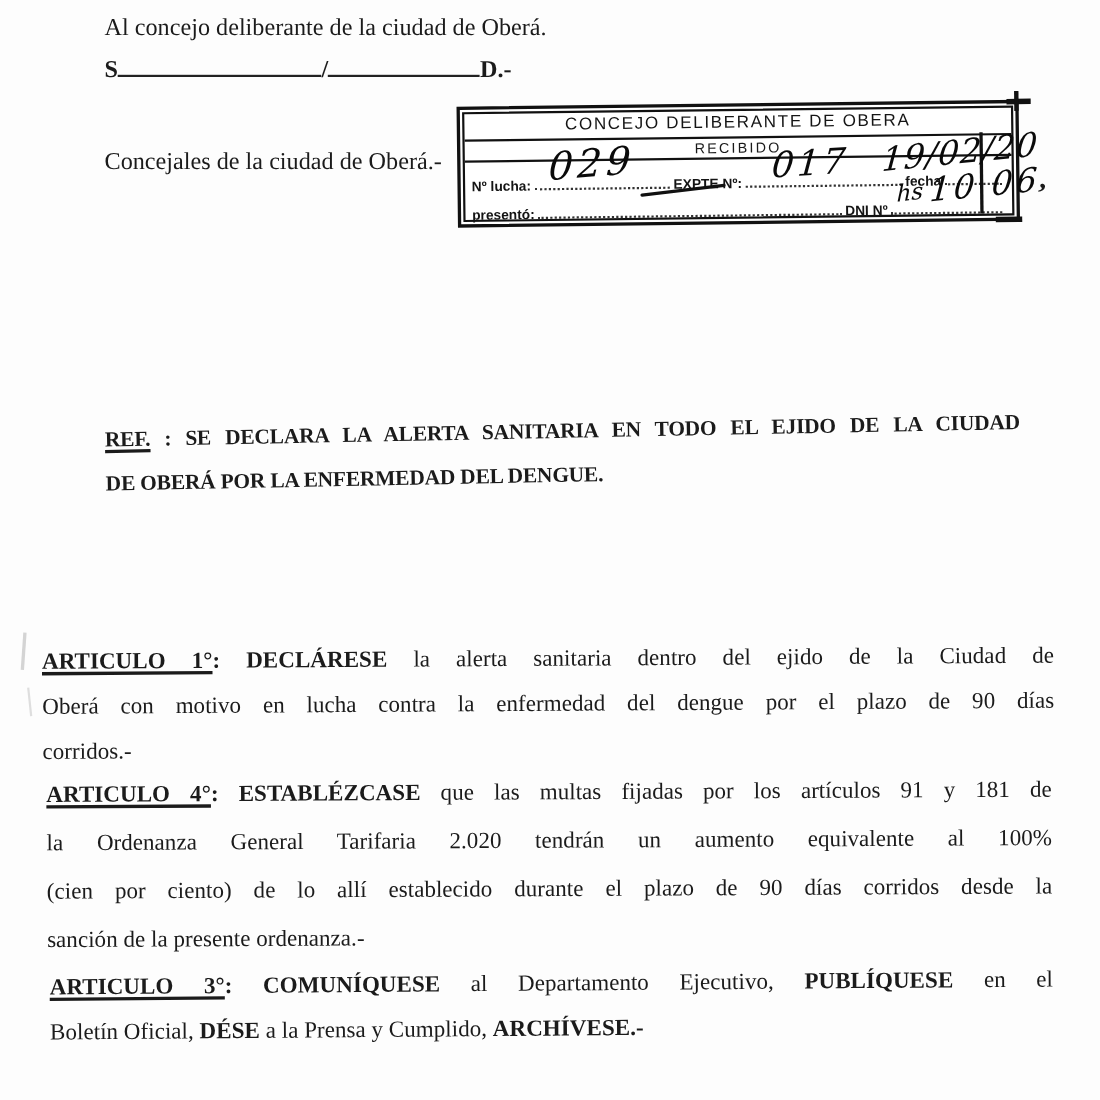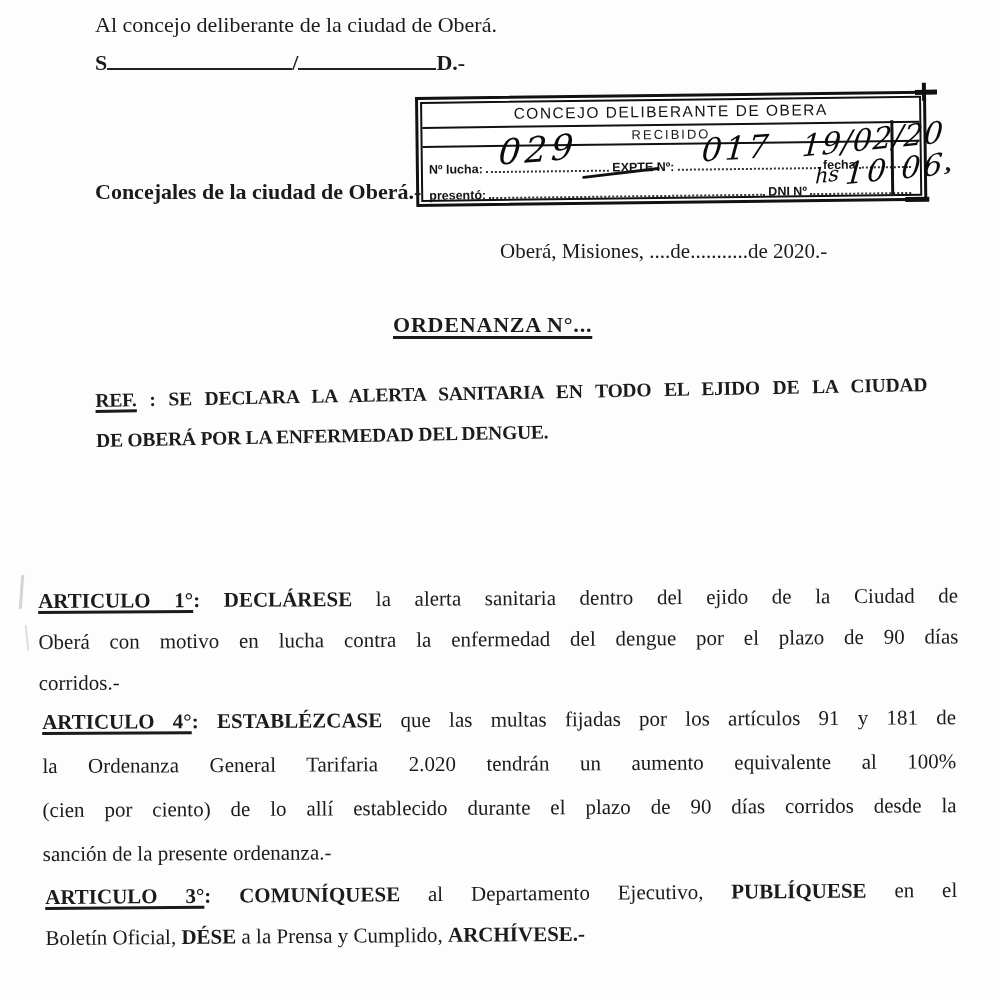--- a/index.html
+++ b/index.html
@@ -6,21 +6,21 @@
   .page{position:relative;width:1000px;height:1000px;background:#fdfdfd;overflow:hidden;
         font-family:"Liberation Serif","DejaVu Serif",serif;color:#1b1b1b;}
   .abs{position:absolute;}
   .ul{text-decoration:underline;text-decoration-thickness:2.5px;text-underline-offset:3px;}
 
   
   .salutation{top:12px;left:95px;font-size:22px;font-weight:normal;}
   .sline{top:50px;left:95px;font-size:22px;font-weight:bold;}
   .blank{display:inline-block;border-bottom:2.5px solid #222;height:0.55em;}
   .blank1{width:185px;} .blank2{width:138px;}
-  .sender1{top:134px;left:95px;font-size:22px;font-weight:bold;margin-top:45px;}
+  .sender1{top:134px;left:95px;font-size:22px;font-weight:normal;}
   .sender2{top:170px;left:95px;font-size:22px;font-weight:bold;}
 
   
   .stamp{top:97px;left:415px;width:505px;height:104px;border:3.5px solid #111;
          transform:rotate(-0.7deg);transform-origin:left top;background:rgba(255,255,255,0.85);
          font-family:"Liberation Sans","DejaVu Sans",sans-serif;}
   .stamp-inner{position:absolute;inset:2px;border:2px solid #111;}
   .stamp-title{height:21px;border-bottom:2.5px solid #111;text-align:center;
                font-size:15.5px;letter-spacing:1.5px;padding-top:2px;color:#151515;}
   .stamp-recibido{height:16px;border-bottom:2.5px solid #111;text-align:center;
@@ -101,23 +101,21 @@
     <span class="hand hand-expte">017</span>
     <span class="hand hand-fecha">19/02/20</span>
     <span class="hand hand-hs">hs</span>
     <span class="hand hand-time">10 06</span>
     <div class="pen-dash"></div>
   </div>
   <div class="abs stray-mark">,</div>
 
   <div class="abs sender1">Concejales de la ciudad de Oberá.-</div>
 
-  <div class="abs dateline">Oberá, Misiones, ....de...........de 2020.-</div>
 
-  <div class="abs ord-title">ORDENANZA N°...</div>
 
   <div class="abs refblock">
     <div class="jline"><span class="ul">REF.</span> <span>: SE DECLARA LA ALERTA SANITARIA EN TODO EL EJIDO DE LA CIUDAD</span></div>
     <div class="lline">DE OBERÁ POR LA ENFERMEDAD DEL DENGUE.</div>
   </div>
 
   <div class="abs article art1">
     <div class="jline"><span class="alabel">ARTICULO 1°</span><span class="acolon">:</span> <span class="averb">DECLÁRESE</span> <span>la alerta sanitaria dentro del ejido de la Ciudad de</span></div>
     <div class="jline">Oberá con motivo en lucha contra la enfermedad del dengue por el plazo de 90 días</div>
     <div class="lline">corridos.-</div>

